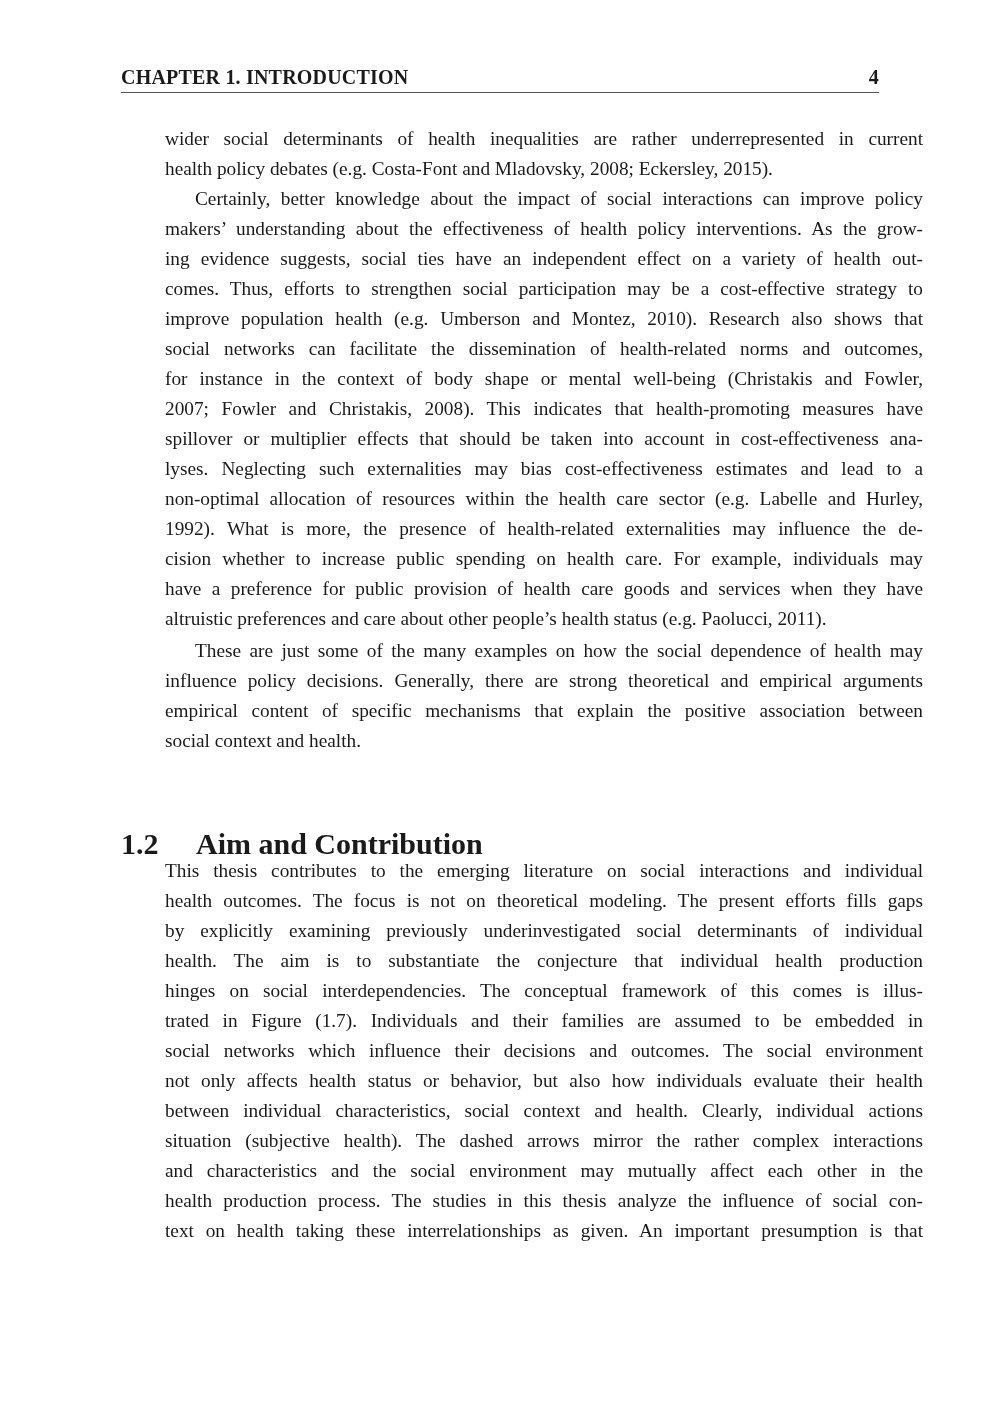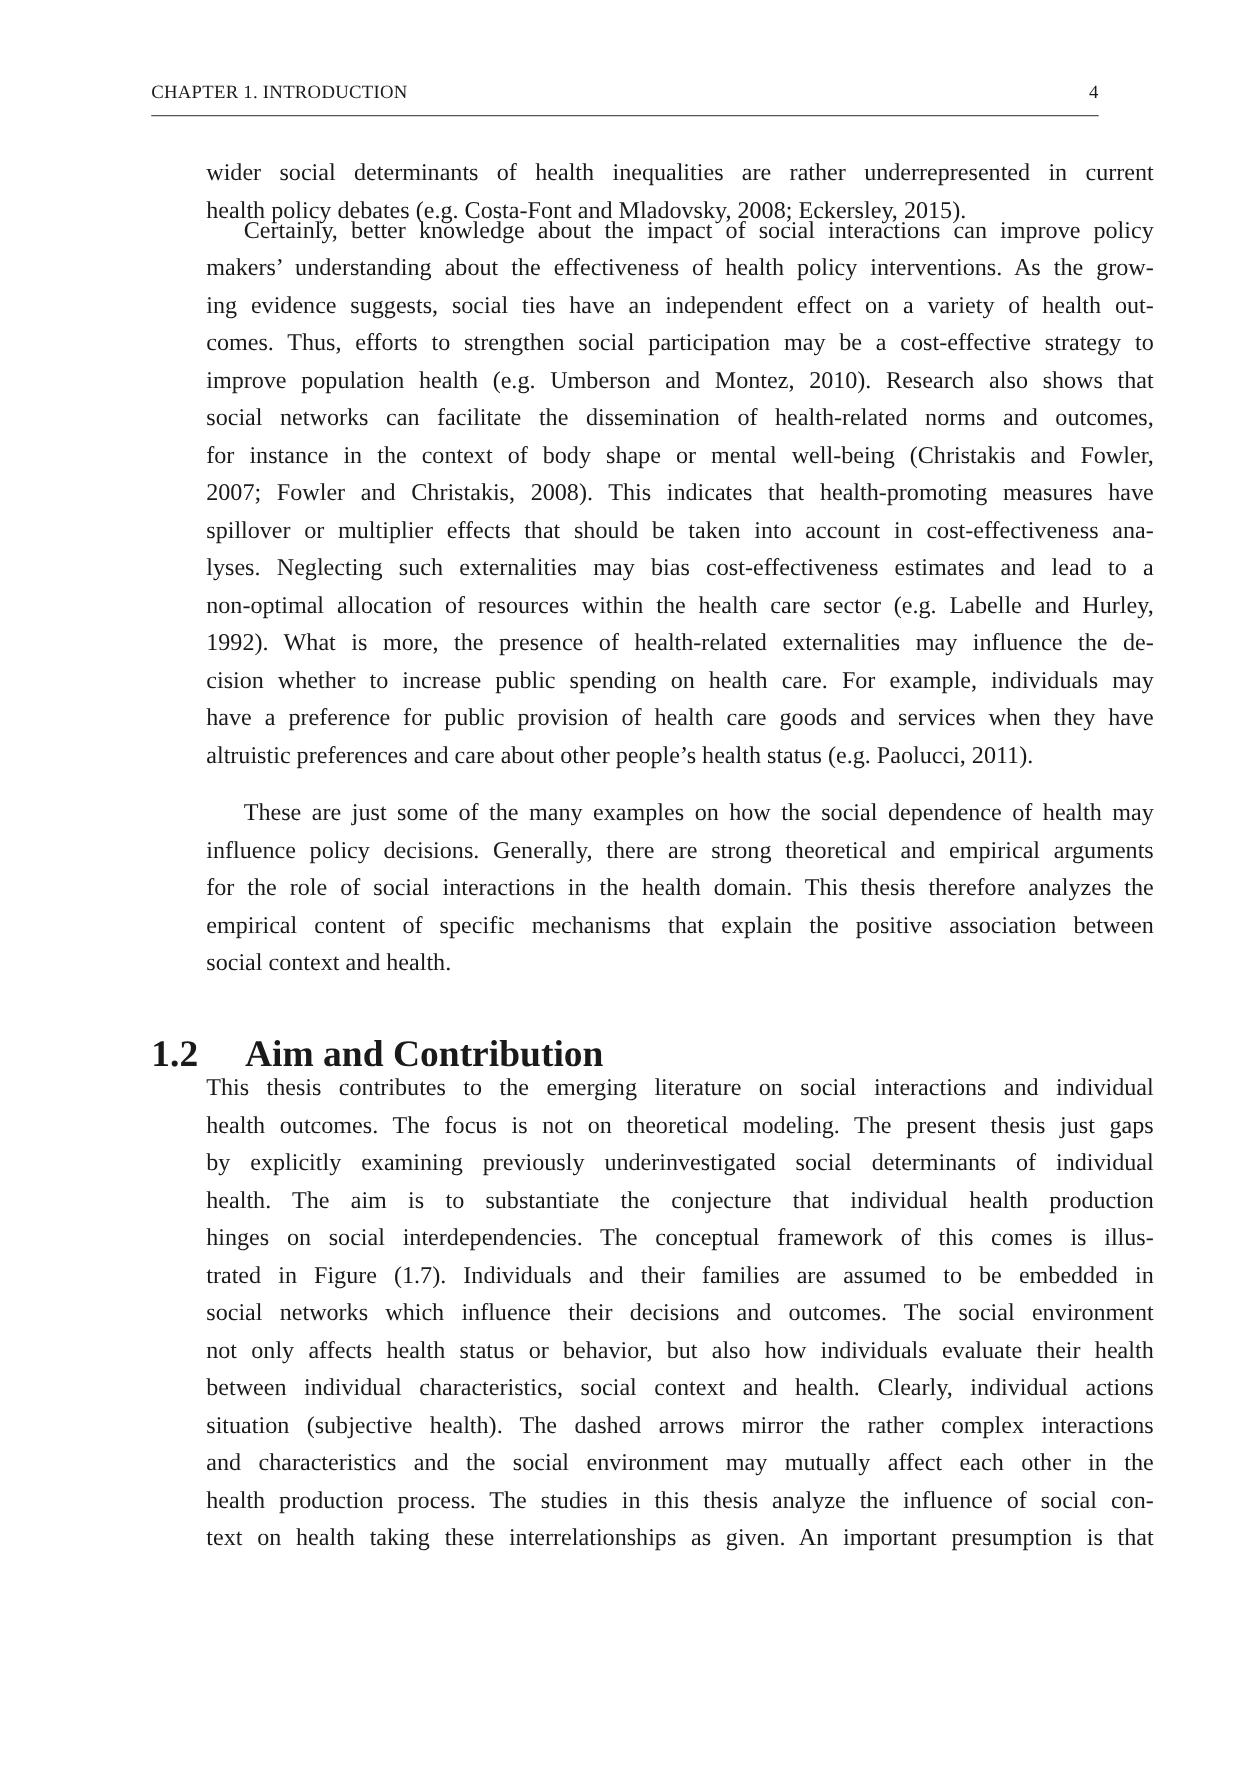--- a/index.html
+++ b/index.html
@@ -21,22 +21,23 @@
       top: 0;
       width: 758px;
     }
     .running-header {
       position: absolute;
       left: 0;
       top: 66px;
       width: 758px;
       height: 26px;
       border-bottom: 1px solid #555;
-      font-size: 15px;
+      font-size: 20px;
       letter-spacing: 0.2px;
+      font-weight: bold;
     }
     .running-header .chapter {
       position: absolute;
       left: 0;
       top: 0;
     }
     .running-header .page-num {
       position: absolute;
       right: 0;
       top: 0;
@@ -84,53 +85,52 @@
   <div class="running-header">
     <span class="chapter">CHAPTER 1.  INTRODUCTION</span>
     <span class="page-num">4</span>
   </div>
 
   <div class="block" style="top:124px;">
     <span class="line">wider social determinants of health inequalities are rather underrepresented in current</span>
     <span class="line last">health policy debates (e.g. Costa-Font and Mladovsky, 2008; Eckersley, 2015).</span>
   </div>
 
-  <div class="block" style="top:170px;">
+  <div class="block" style="top:184px;">
     <span class="line indent">Certainly, better knowledge about the impact of social interactions can improve policy</span>
     <span class="line">makers’ understanding about the effectiveness of health policy interventions. As the grow-</span>
     <span class="line">ing evidence suggests, social ties have an independent effect on a variety of health out-</span>
     <span class="line">comes. Thus, efforts to strengthen social participation may be a cost-effective strategy to</span>
     <span class="line">improve population health (e.g. Umberson and Montez, 2010). Research also shows that</span>
     <span class="line">social networks can facilitate the dissemination of health-related norms and outcomes,</span>
     <span class="line">for instance in the context of body shape or mental well-being (Christakis and Fowler,</span>
     <span class="line">2007; Fowler and Christakis, 2008). This indicates that health-promoting measures have</span>
     <span class="line">spillover or multiplier effects that should be taken into account in cost-effectiveness ana-</span>
     <span class="line">lyses. Neglecting such externalities may bias cost-effectiveness estimates and lead to a</span>
     <span class="line">non-optimal allocation of resources within the health care sector (e.g. Labelle and Hurley,</span>
     <span class="line">1992). What is more, the presence of health-related externalities may influence the de-</span>
     <span class="line">cision whether to increase public spending on health care. For example, individuals may</span>
     <span class="line">have a preference for public provision of health care goods and services when they have</span>
     <span class="line last">altruistic preferences and care about other people’s health status (e.g. Paolucci, 2011).</span>
   </div>
 
   <div class="block" style="top:636px;">
     <span class="line indent">These are just some of the many examples on how the social dependence of health may</span>
     <span class="line">influence policy decisions. Generally, there are strong theoretical and empirical arguments</span>
-    <span class="line">for the role of social interactions in the health domain. This thesis therefore analyzes the</span>
     <span class="line">empirical content of specific mechanisms that explain the positive association between</span>
     <span class="line last">social context and health.</span>
   </div>
 
   <div class="section-heading">
     <span class="num">1.2</span><span>Aim and Contribution</span>
   </div>
 
   <div class="block" style="top:856px;">
     <span class="line">This thesis contributes to the emerging literature on social interactions and individual</span>
-    <span class="line">health outcomes. The focus is not on theoretical modeling. The present thesis just gaps</span>
+    <span class="line">health outcomes. The focus is not on theoretical modeling. The present efforts fills gaps</span>
     <span class="line">by explicitly examining previously underinvestigated social determinants of individual</span>
     <span class="line">health. The aim is to substantiate the conjecture that individual health production</span>
     <span class="line">hinges on social interdependencies. The conceptual framework of this comes is illus-</span>
     <span class="line">trated in Figure (1.7). Individuals and their families are assumed to be embedded in</span>
     <span class="line">social networks which influence their decisions and outcomes. The social environment</span>
     <span class="line">not only affects health status or behavior, but also how individuals evaluate their health</span>
     <span class="line">between individual characteristics, social context and health. Clearly, individual actions</span>
     <span class="line">situation (subjective health). The dashed arrows mirror the rather complex interactions</span>
     <span class="line">and characteristics and the social environment may mutually affect each other in the</span>
     <span class="line">health production process. The studies in this thesis analyze the influence of social con-</span>

